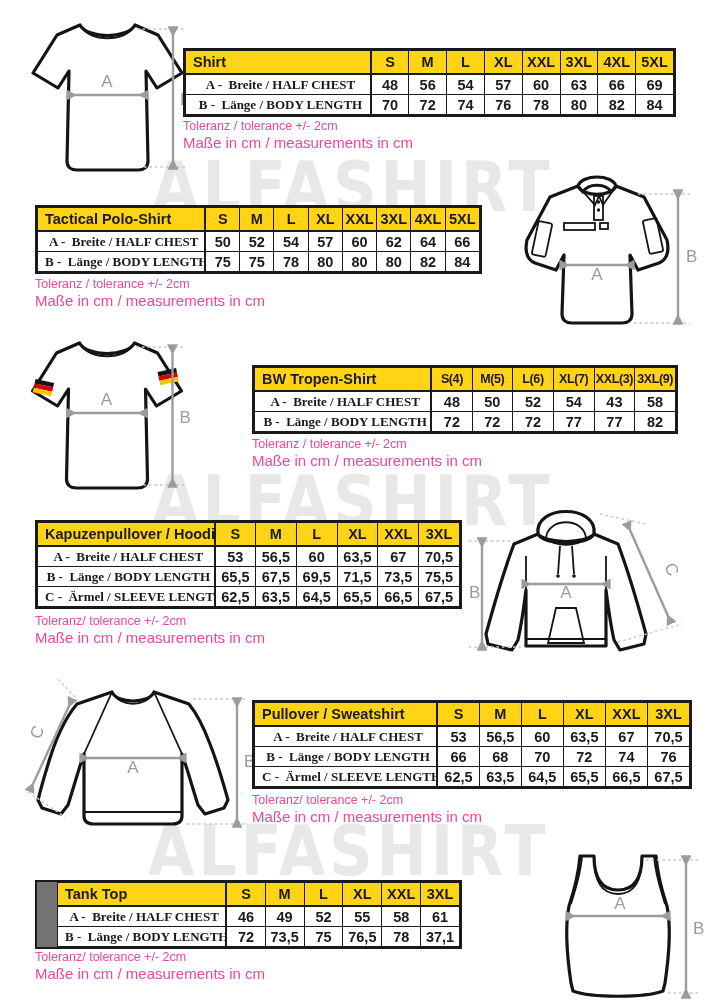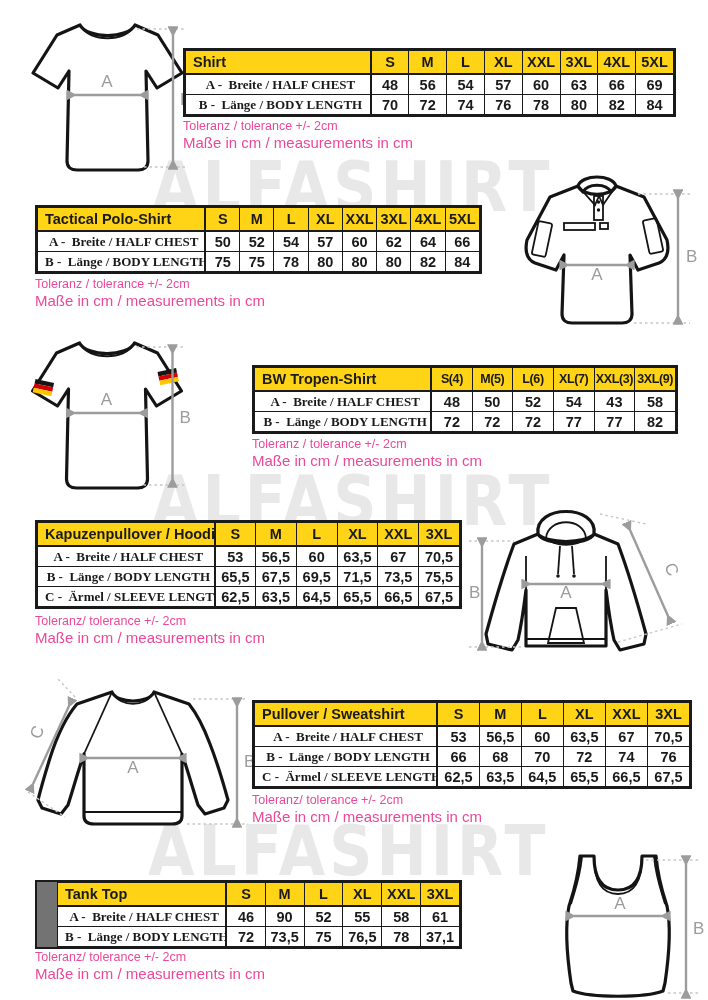--- a/index.html
+++ b/index.html
@@ -470,21 +470,21 @@
             <th class="t-size">L</th>
             <th class="t-size">XL</th>
             <th class="t-size">XXL</th>
             <th class="t-size">3XL</th>
           </tr>
         </thead>
         <tbody>
           <tr>
             <td class="t-label">A -  Breite / HALF CHEST</td>
             <td class="t-val">46</td>
-            <td class="t-val">90</td>
+            <td class="t-val">49</td>
             <td class="t-val">52</td>
             <td class="t-val">55</td>
             <td class="t-val">58</td>
             <td class="t-val">61</td>
           </tr>
           <tr>
             <td class="t-label">B -  Länge / BODY LENGTH</td>
             <td class="t-val">72</td>
             <td class="t-val">73,5</td>
             <td class="t-val">75</td>

